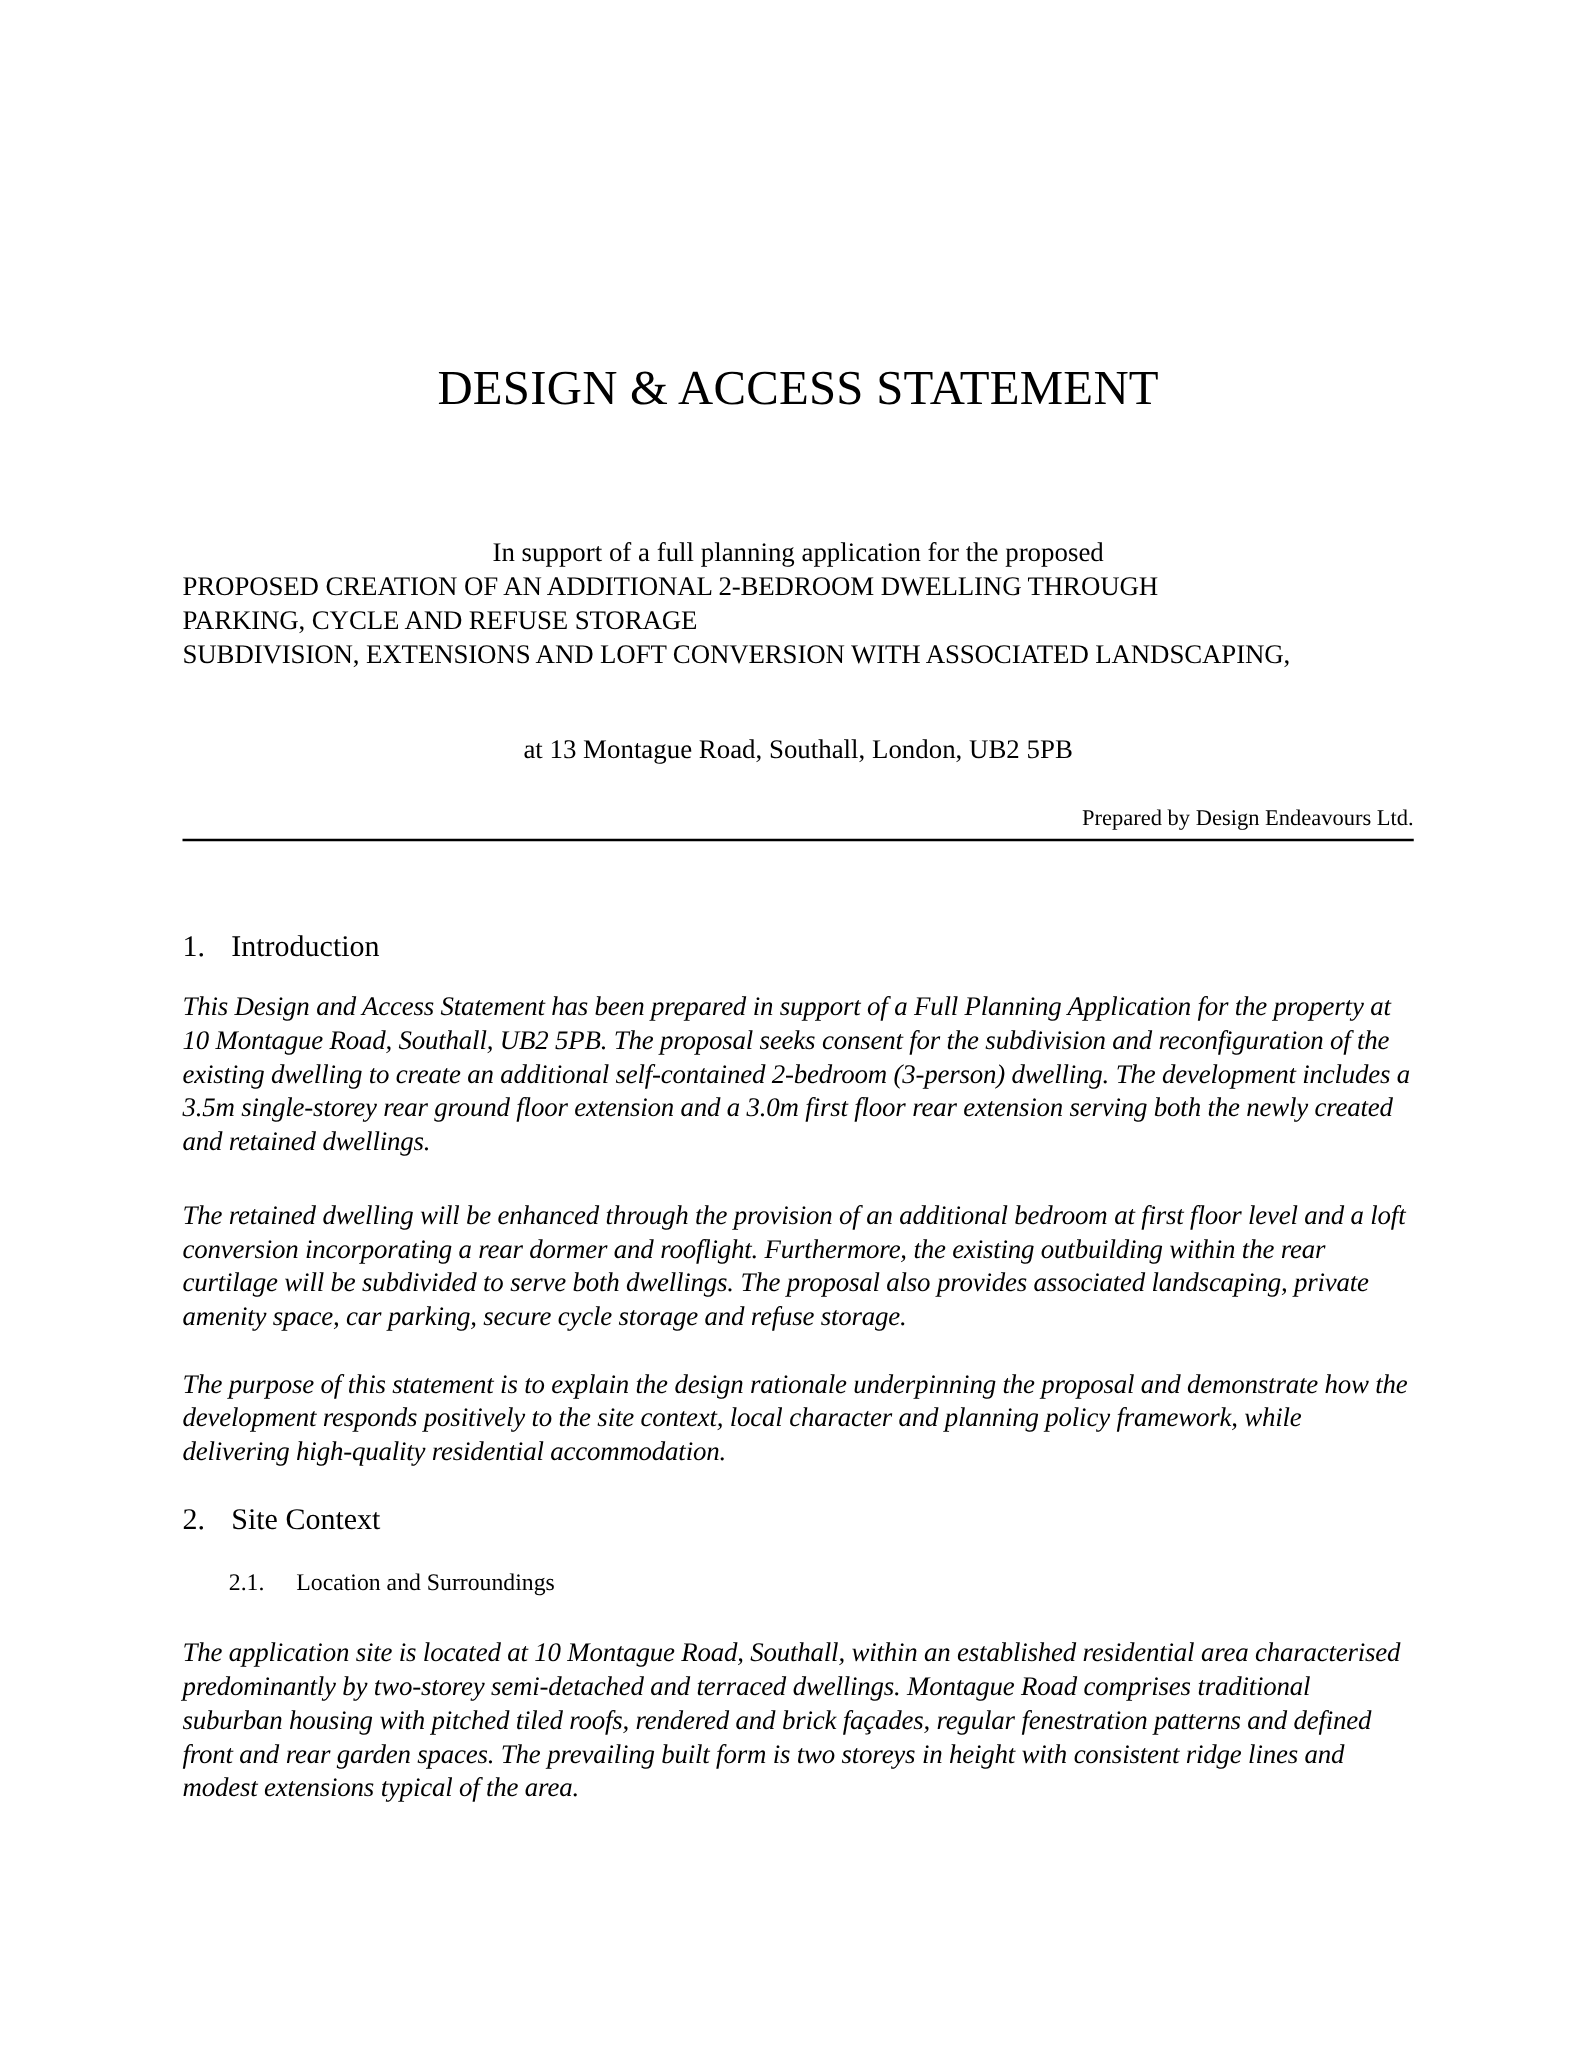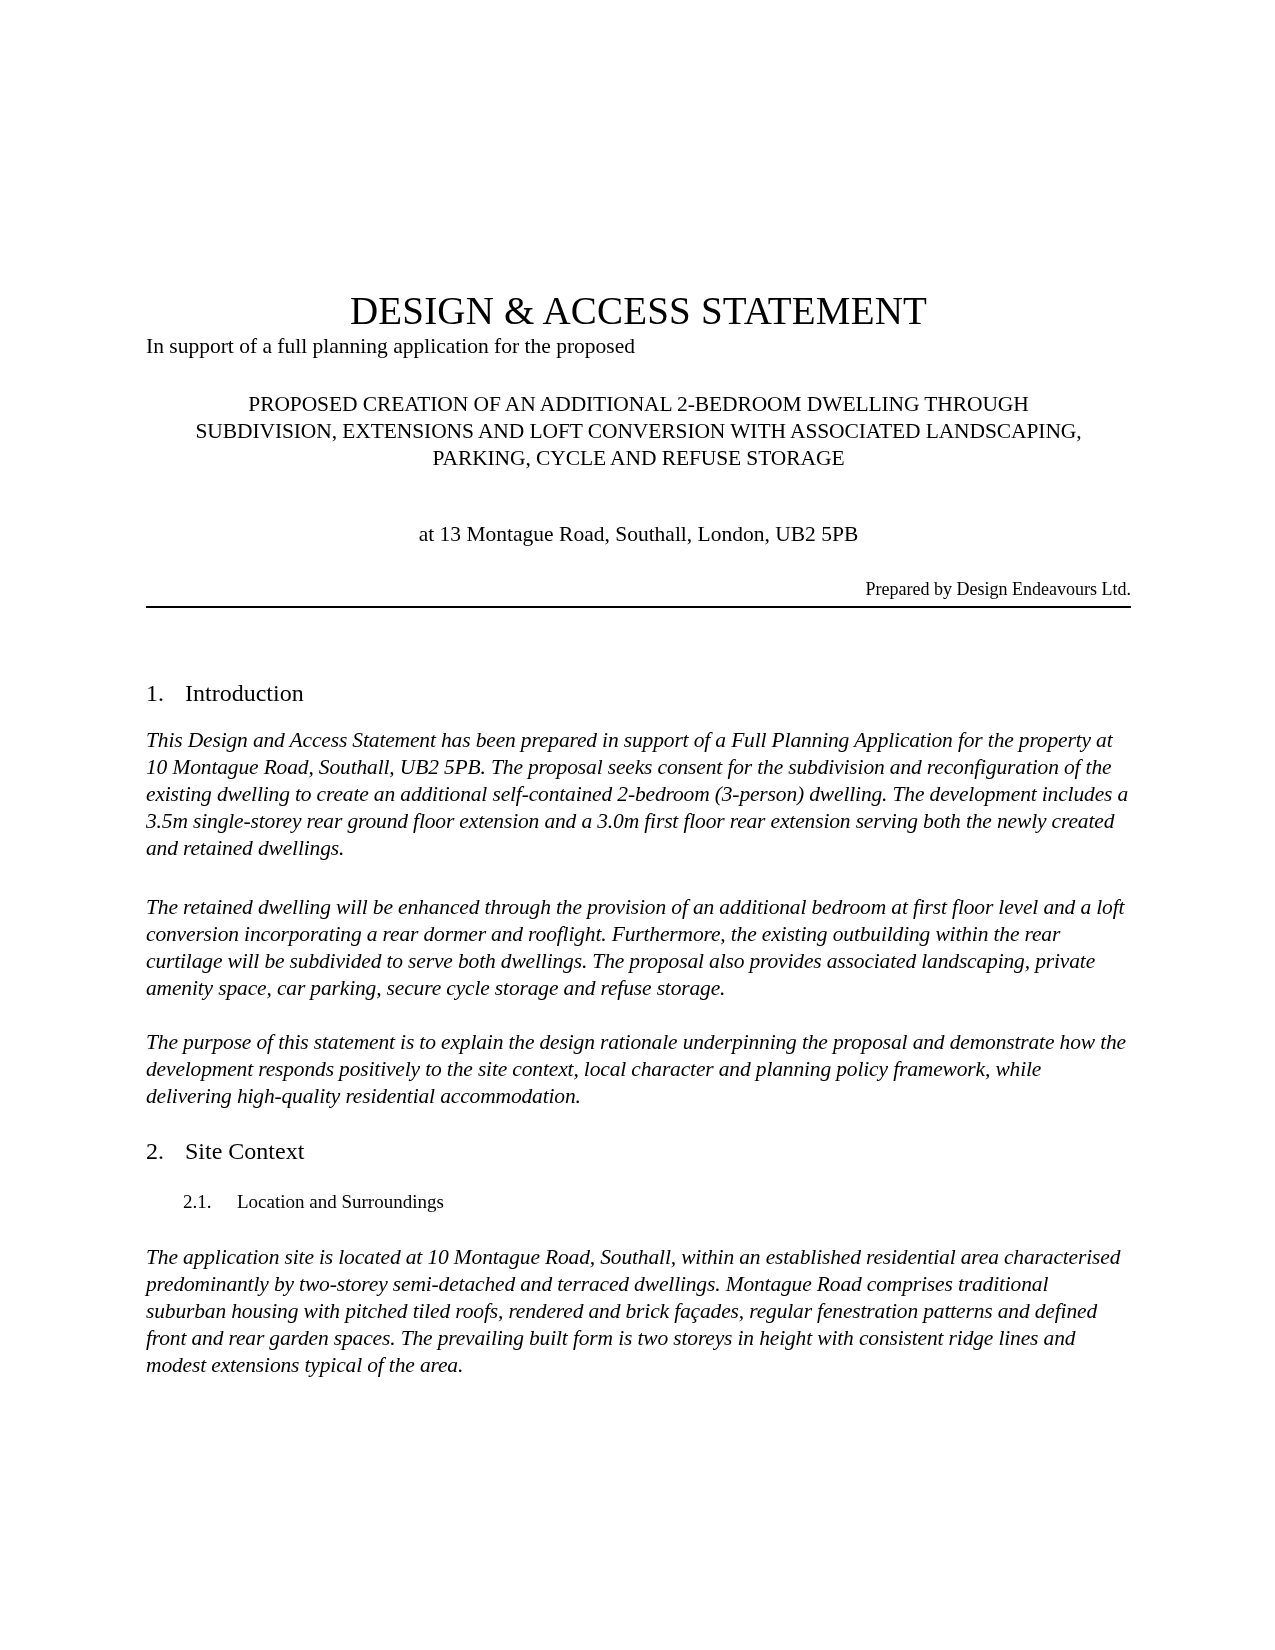--- a/index.html
+++ b/index.html
@@ -21,29 +21,29 @@
   }
   .doc-title {
     margin-top: 288px;
     font-size: 39px;
     line-height: 45px;
     text-align: center;
     letter-spacing: 0.2px;
     white-space: nowrap;
   }
   .doc-subtitle {
+    margin-top: 96px;
+    font-size: 21.5px;
+    line-height: 27px;
+    text-align: center;
+  }
+  .proposal-heading {
     font-size: 21.5px;
     line-height: 27px;
     text-align: left;
-  }
-  .proposal-heading {
-    margin-top: 31px;
-    font-size: 21.5px;
-    line-height: 27px;
-    text-align: center;
     letter-spacing: -0.1px;
   }
   .site-address {
     margin-top: 49px;
     font-size: 21.5px;
     line-height: 27px;
     text-align: center;
   }
   .prepared-block {
     margin-top: 28px;
@@ -100,22 +100,22 @@
 <body>
 
 <div class="page">
 
   <div class="doc-title">DESIGN &amp; ACCESS STATEMENT</div>
 
   <div class="doc-subtitle">In support of a full planning application for the proposed</div>
 
   <div class="proposal-heading">
     <div>PROPOSED CREATION OF AN ADDITIONAL 2-BEDROOM DWELLING THROUGH</div>
+    <div>PARKING, CYCLE AND REFUSE STORAGE</div>
     <div>SUBDIVISION, EXTENSIONS AND LOFT CONVERSION WITH ASSOCIATED LANDSCAPING,</div>
-    <div>PARKING, CYCLE AND REFUSE STORAGE</div>
   </div>
 
   <div class="site-address">at 13 Montague Road, Southall, London, UB2 5PB</div>
 
   <div class="prepared-block">
     <div>Prepared by Design Endeavours Ltd.</div>
   </div>
 
   <hr class="header-divider">
 

